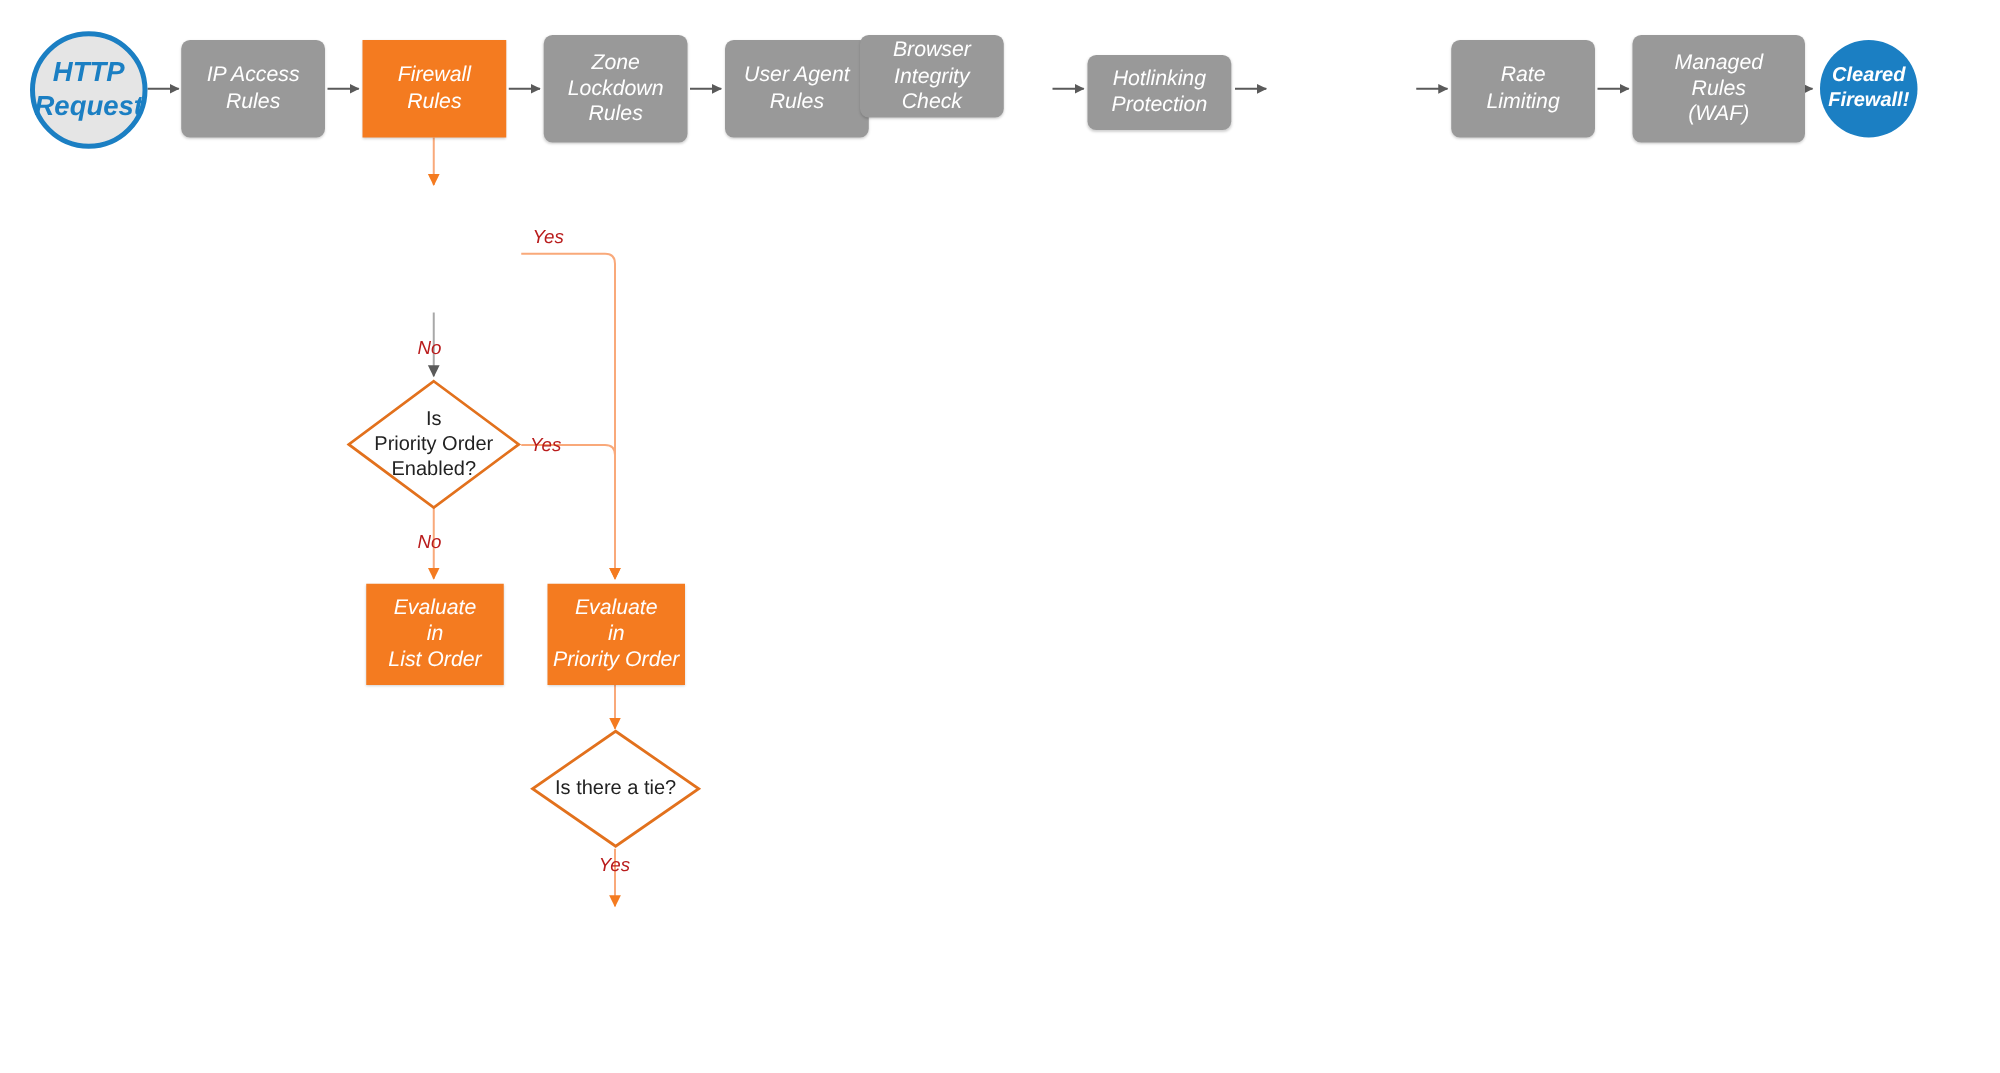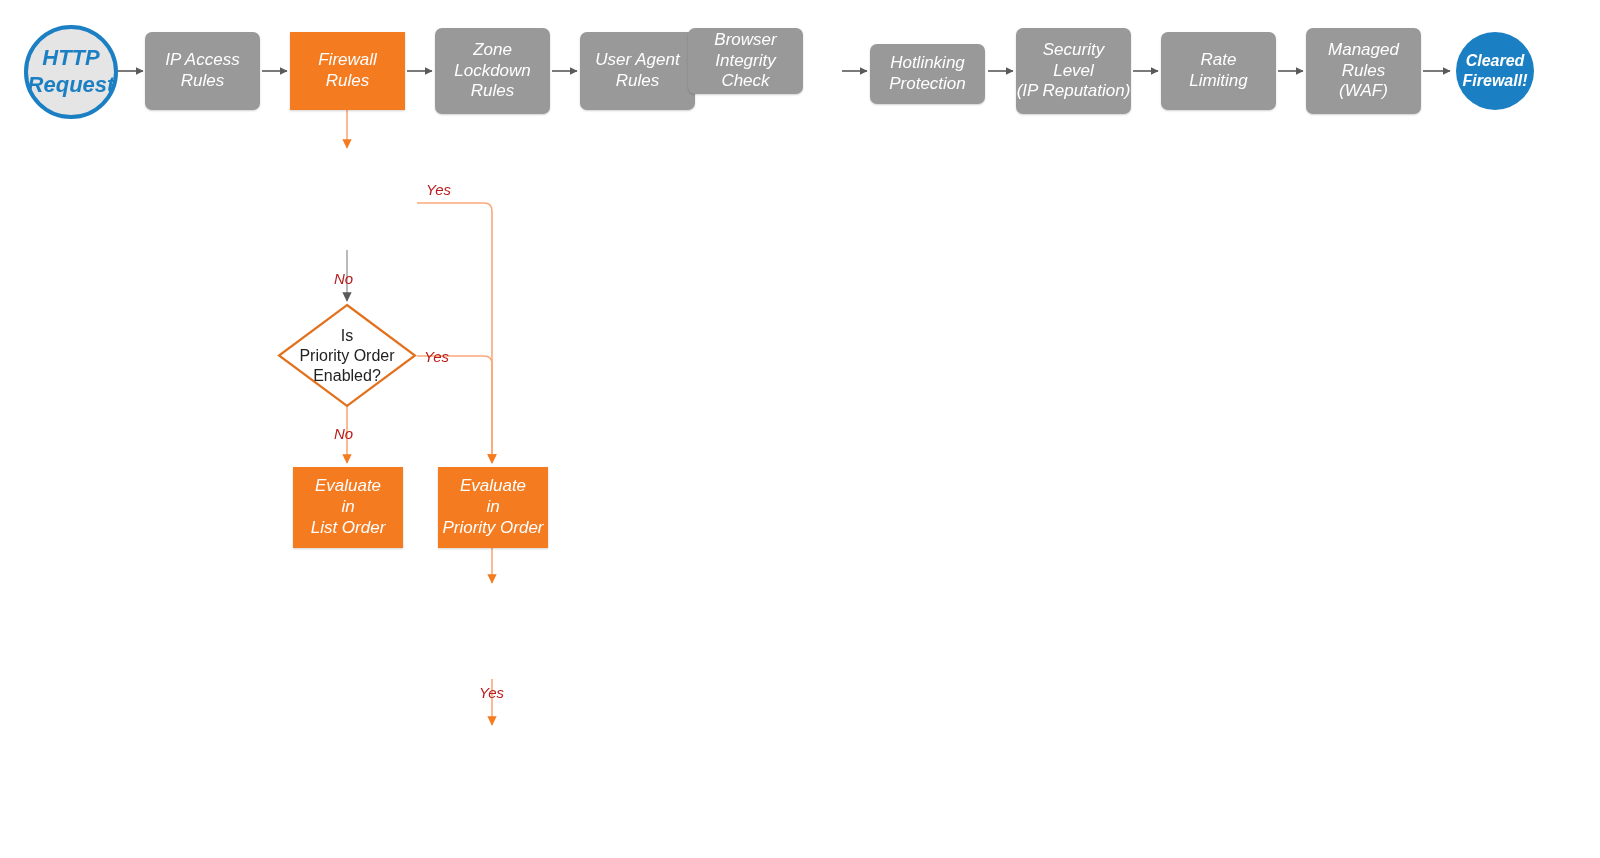--- a/index.html
+++ b/index.html
@@ -167,44 +167,47 @@
   <div class="node pipe-box nowrap-lines" style="left:580px; top:32px; width:115px; height:78px;">User Agent
 Rules</div>
 
   <div class="node pipe-box nowrap-lines" style="left:688px; top:28px; width:115px; height:66px;">Browser
 Integrity
 Check</div>
 
   <div class="node pipe-box nowrap-lines" style="left:870px; top:44px; width:115px; height:60px;text-align:center;">Hotlinking
 Protection</div>
 
-  <div class="node pipe-box nowrap-lines" style="left:1016px; top:28px; width:115px; height:86px;">Security
-Level
-(IP Reputation)</div>
 
   <div class="node pipe-box nowrap-lines" style="left:1161px; top:32px; width:115px; height:78px;">Rate
 Limiting</div>
 
-  <div class="node pipe-box nowrap-lines" style="left:1306px; top:28px; width:115px; height:86px;">Managed
+  <div class="node pipe-box nowrap-lines" style="left:1306px; top:28px; width:138px; height:86px;">Managed
 Rules
 (WAF)</div>
 
   <div class="node circle-end nowrap-lines" style="left:1456px; top:32px; width:78px; height:78px;">Cleared
 Firewall!</div>
 
 
   <div class="diamond-wrap" style="left:277px; top:303px; width:140px; height:105px;">
     <svg width="140" height="105" viewBox="0 0 140 105">
       <polygon points="70,2 138,52.5 70,103 2,52.5" fill="#ffffff" stroke="#E2711D" stroke-width="2.2"></polygon>
     </svg>
     <div class="diamond-label">Is
 Priority Order
 Enabled?</div>
   </div>
 
+  <div class="diamond-wrap" style="left:424px; top:583px; width:137px; height:96px;">
+    <svg width="137" height="96" viewBox="0 0 137 96">
+      <polygon points="68.5,2 135,48 68.5,94 2,48" fill="#ffffff" stroke="#E2711D" stroke-width="2.2"></polygon>
+    </svg>
+    <div class="diamond-label">Is there a tie?</div>
+  </div>
 
   <div class="node orange-box nowrap-lines" style="left:293px; top:467px; width:110px; height:81px;">Evaluate
 in
 List Order</div>
 
   <div class="node orange-box nowrap-lines" style="left:438px; top:467px; width:110px; height:81px;">Evaluate
 in
 Priority Order</div>
 
 

